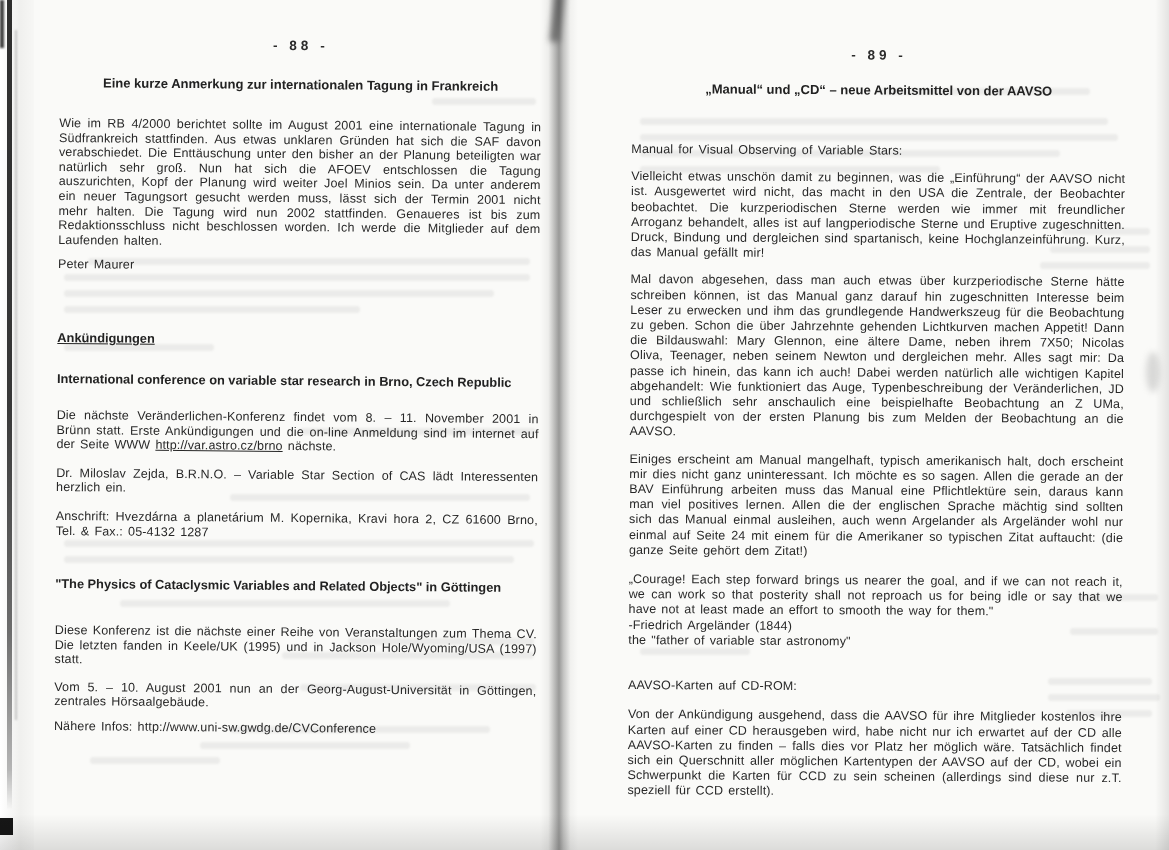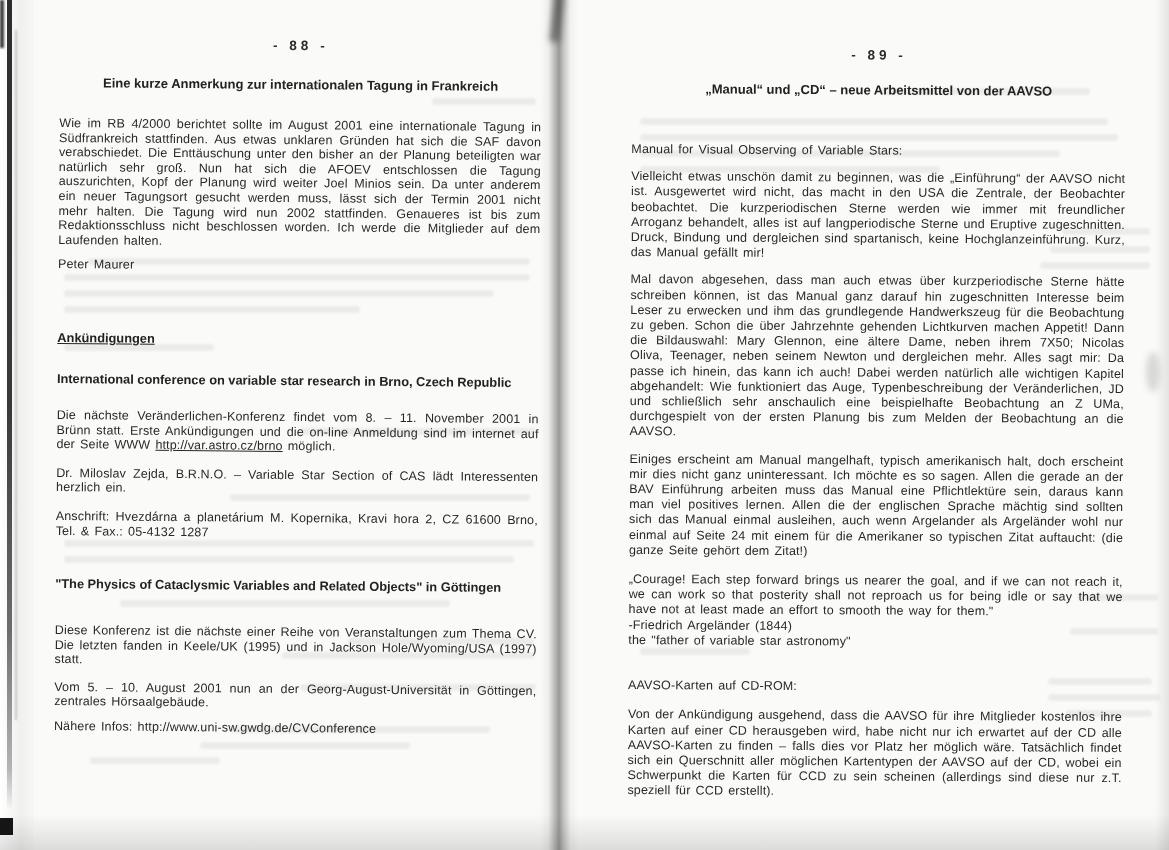--- a/index.html
+++ b/index.html
@@ -152,21 +152,21 @@
 <div class="ghost" style="left:1066px;top:710px;width:86px"></div>
 
 <div class="page page-left">
   <div class="page-inner">
     <div class="pagenum">- 88 -</div>
     <div class="doc-title lp-title">Eine kurze Anmerkung zur internationalen Tagung in Frankreich</div>
     <div class="para lp-para1">Wie im RB 4/2000 berichtet sollte im August 2001 eine internationale Tagung in Südfrankreich stattfinden. Aus etwas unklaren Gründen hat sich die SAF davon verabschiedet. Die Enttäuschung unter den bisher an der Planung beteiligten war natürlich sehr groß. Nun hat sich die AFOEV entschlossen die Tagung auszurichten, Kopf der Planung wird weiter Joel Minios sein. Da unter anderem ein neuer Tagungsort gesucht werden muss, lässt sich der Termin 2001 nicht mehr halten. Die Tagung wird nun 2002 stattfinden. Genaueres ist bis zum Redaktionsschluss nicht beschlossen worden. Ich werde die Mitglieder auf dem Laufenden halten.</div>
     <div class="para lp-signature">Peter Maurer</div>
     <div class="subhead underlined lp-announce">Ankündigungen</div>
     <div class="subhead lp-brno-head">International conference on variable star research in Brno, Czech Republic</div>
-    <div class="para lp-brno-para"><span>Die nächste Veränderlichen-Konferenz findet vom 8. – 11. November 2001 in Brünn statt. Erste Ankündigungen und die on-line Anmeldung sind im internet auf der Seite WWW </span><span class="underlined">http://var.astro.cz/brno</span><span> möglich.</span></div>
+    <div class="para lp-brno-para"><span>Die nächste Veränderlichen-Konferenz findet vom 8. – 11. November 2001 in Brünn statt. Erste Ankündigungen und die on-line Anmeldung sind im internet auf der Seite WWW </span><span class="underlined">http://var.astro.cz/brno</span><span> nächste.</span></div>
     <div class="para lp-brno-invite">Dr. Miloslav Zejda, B.R.N.O. – Variable Star Section of CAS lädt Interessenten herzlich ein.</div>
     <div class="para lp-brno-addr">Anschrift: Hvezdárna a planetárium M. Kopernika, Kravi hora 2, CZ 61600 Brno, Tel. &amp; Fax.: 05-4132 1287</div>
     <div class="subhead lp-goett-head">"The Physics of Cataclysmic Variables and Related Objects" in Göttingen</div>
     <div class="para lp-goett-para1">Diese Konferenz ist die nächste einer Reihe von Veranstaltungen zum Thema CV. Die letzten fanden in Keele/UK (1995) und in Jackson Hole/Wyoming/USA (1997) statt.</div>
     <div class="para lp-goett-para2">Vom 5. – 10. August 2001 nun an der Georg-August-Universität in Göttingen, zentrales Hörsaalgebäude.</div>
     <div class="para lp-goett-info">Nähere Infos: http://www.uni-sw.gwdg.de/CVConference</div>
   </div>
 </div>
 
 <div class="page page-right">

